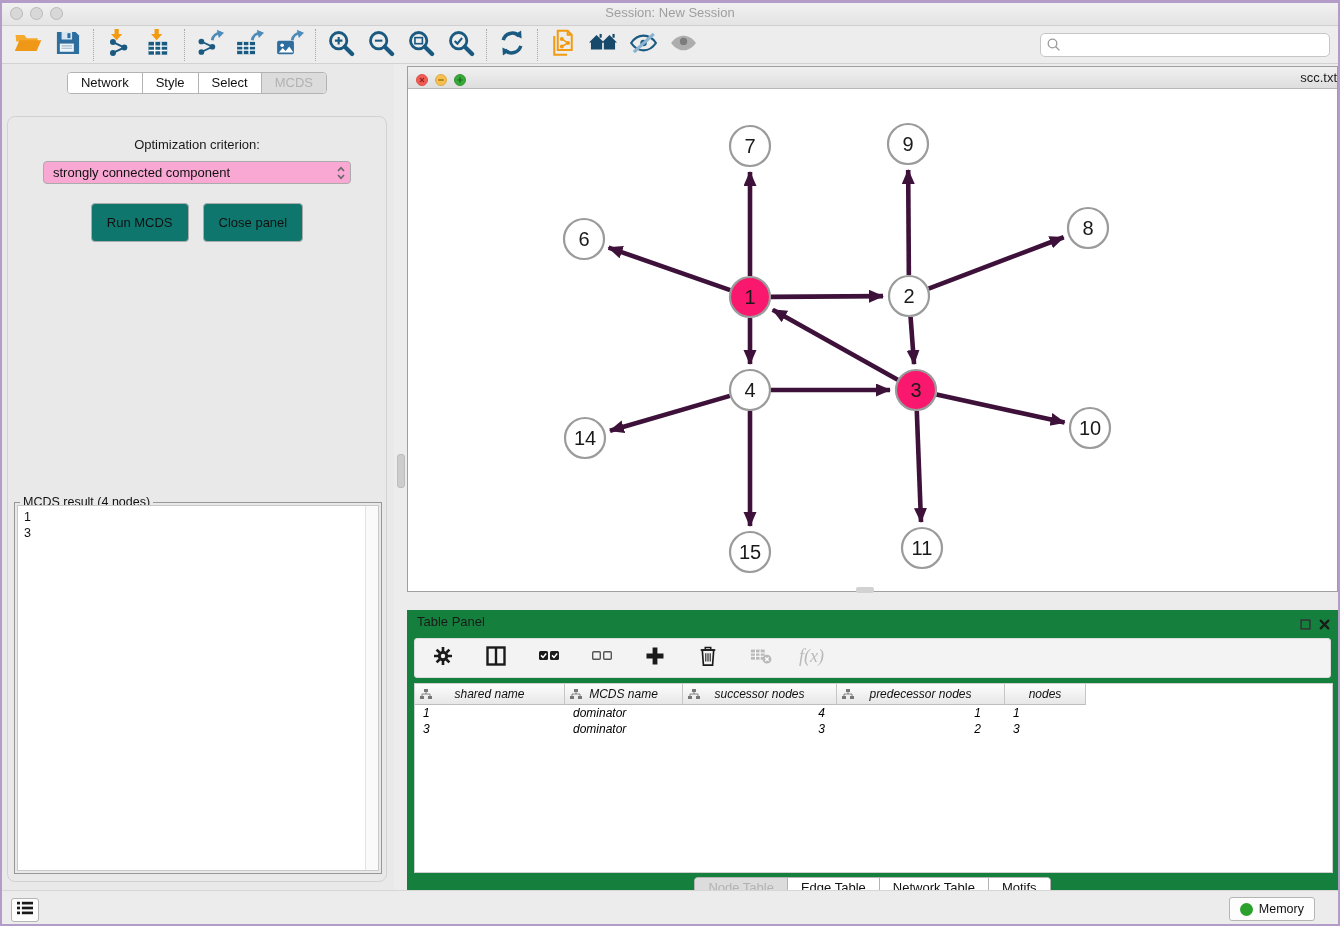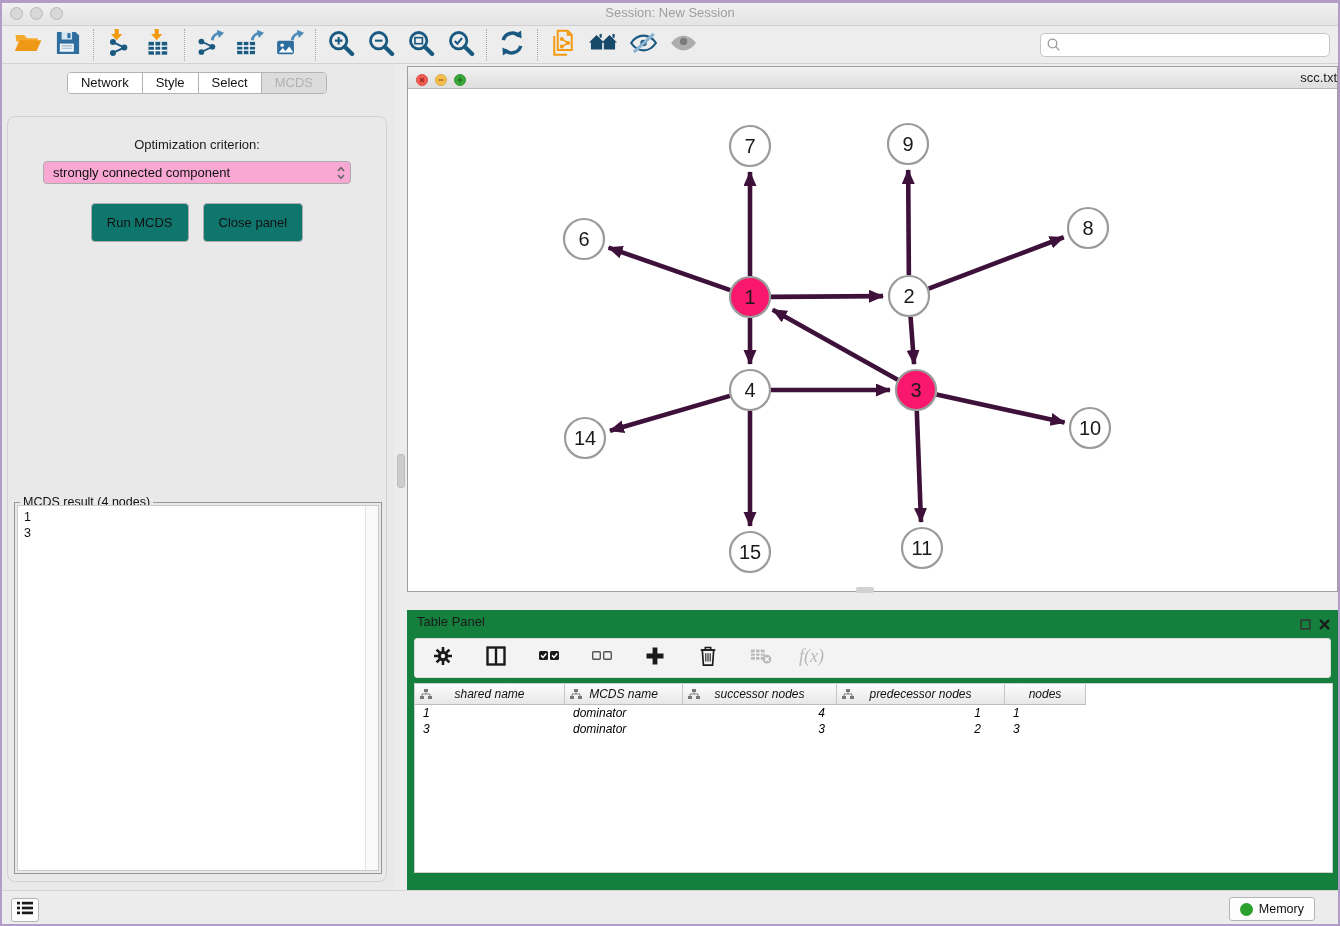--- a/index.html
+++ b/index.html
@@ -508,20 +508,28 @@
         </div>
         <div class="trow">
           <div class="td" style="width:150px;text-align:left;padding:0 0 0 8px">3</div>
           <div class="td" style="width:118px;text-align:left;padding:0 0 0 8px">dominator</div>
           <div class="td" style="width:154px;text-align:right;padding:0 12px 0 0">3</div>
           <div class="td" style="width:168px;text-align:right;padding:0 24px 0 0">2</div>
           <div class="td" style="width:81px;text-align:left;padding:0 0 0 8px">3</div>
         </div>
       </div>
   </div>
+  <div class="tp-tabs">
+      <div class="segc" id="tp-tabs">
+        <span class="seg-tab selected">Node Table</span>
+        <span class="seg-tab">Edge Table</span>
+        <span class="seg-tab">Network Table</span>
+        <span class="seg-tab">Motifs</span>
+      </div>
+    </div>
 </div>
 
 <div class="statusbar">
   <div class="listbtn">
     <span><svg viewBox="0 0 22 18">
           <g fill="#1a1a1a">
             <rect x="2" y="2" width="3.4" height="3"></rect>
             <rect x="7.5" y="2" width="12.5" height="3"></rect>
             <rect x="2" y="7.5" width="3.4" height="3"></rect>
             <rect x="7.5" y="7.5" width="12.5" height="3"></rect>

